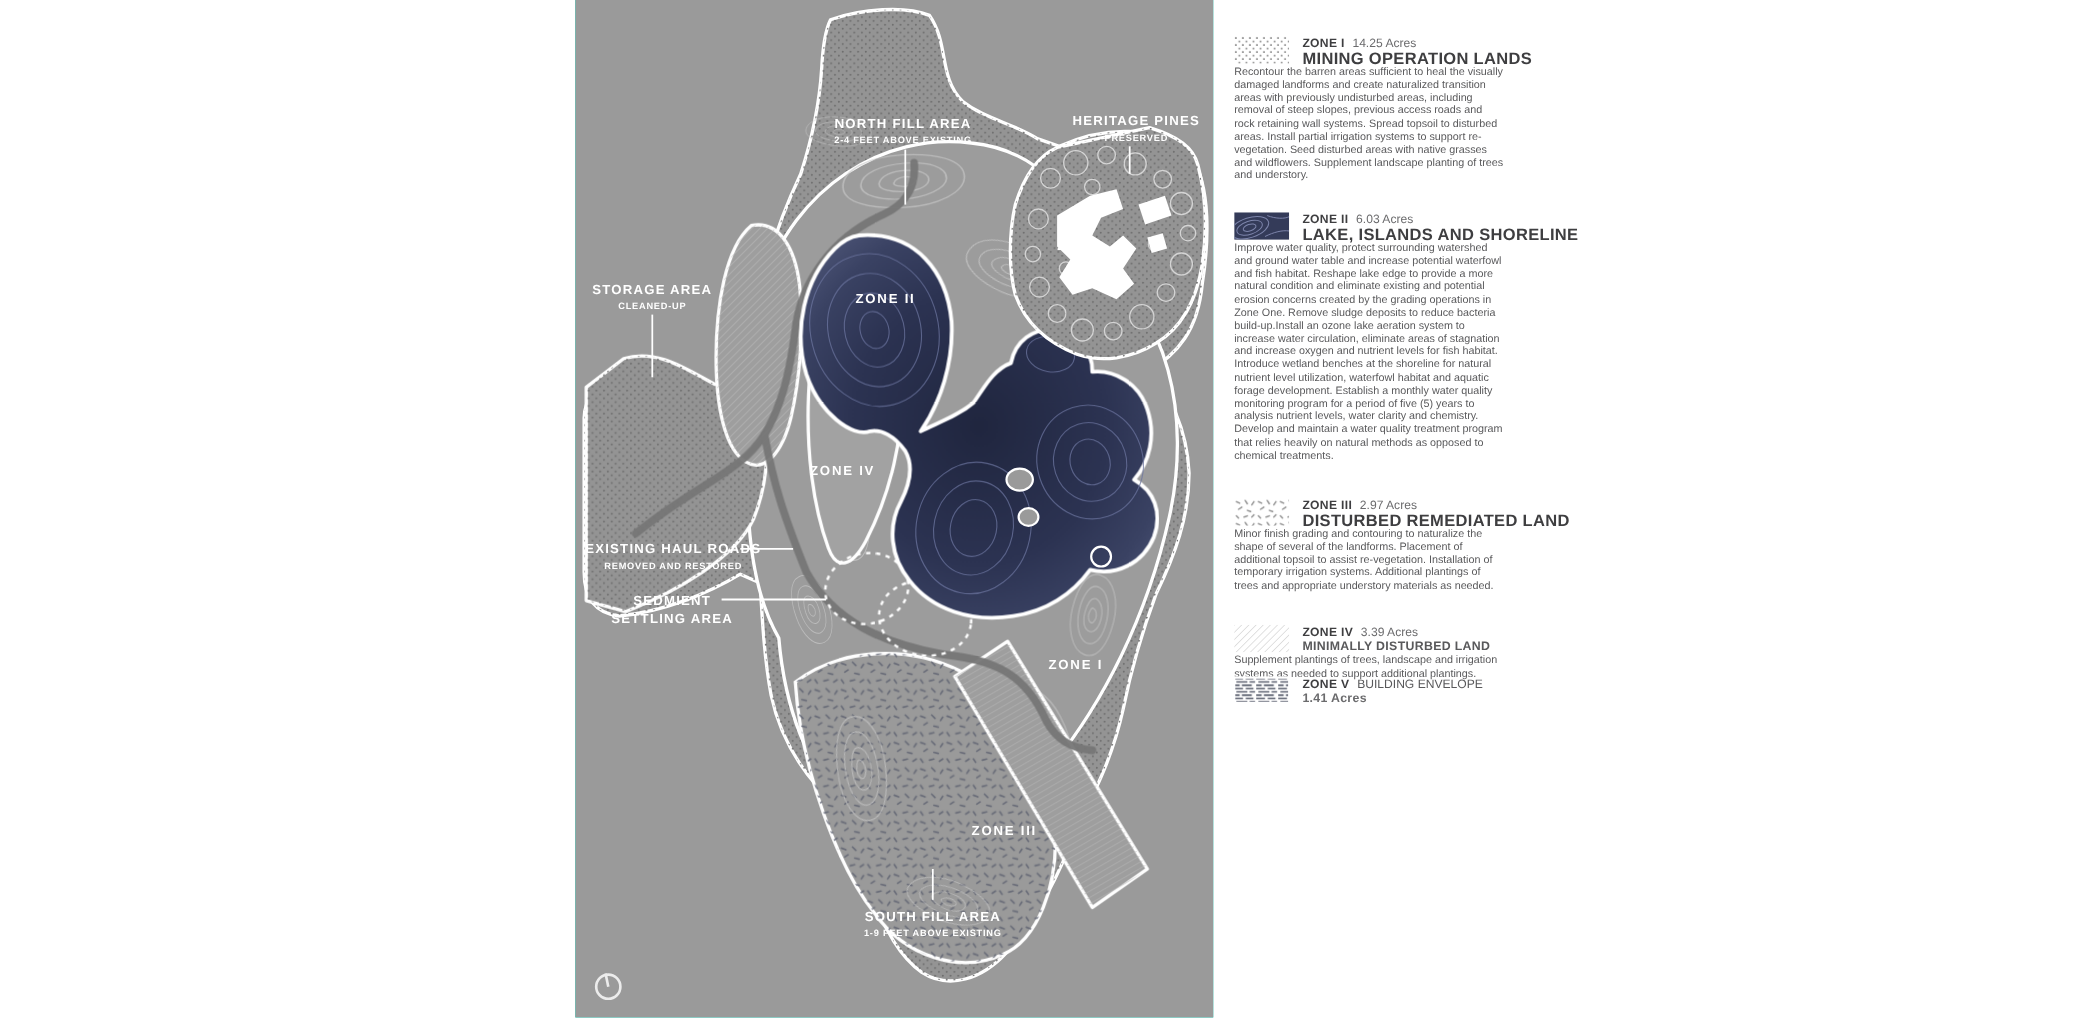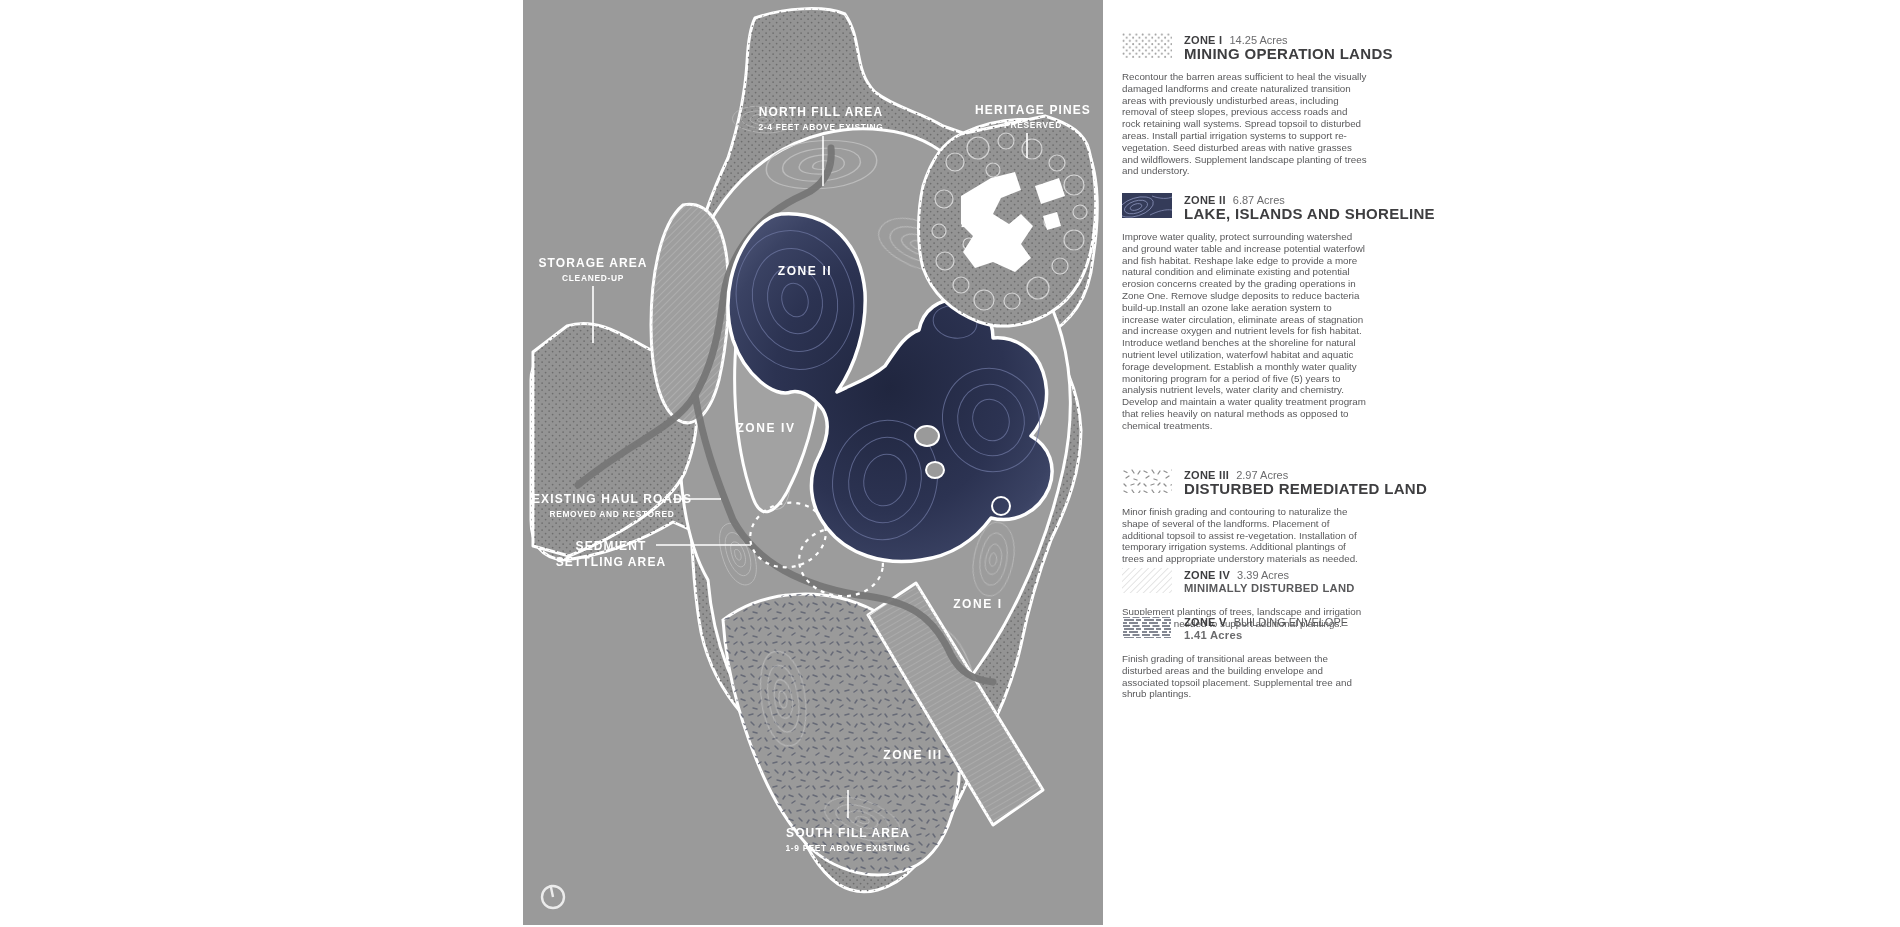--- a/index.html
+++ b/index.html
@@ -14,21 +14,21 @@
   .legend-section{position:absolute;left:0;width:252px;}
   .legend-header{display:flex;align-items:flex-start;}
   .swatch{width:50px;height:25px;flex:0 0 50px;margin-right:12px;background:#ffffff;}
   .swatch svg{display:block;}
   .legend-titles{padding-top:1px;}
   .title-row{font-size:11px;line-height:13px;color:#3e3e40;white-space:nowrap;}
   .zone-name{font-weight:bold;letter-spacing:.3px;}
   .acres{color:#6b6b6d;margin-left:7px;font-weight:normal;}
   .subtitle-bold{font-size:15px;line-height:13px;font-weight:bold;color:#3e3e40;letter-spacing:.3px;white-space:nowrap;}
   .subtitle-reg{font-size:11.2px;line-height:13px;font-weight:bold;color:#59595b;letter-spacing:.3px;white-space:nowrap;}
-  .legend-body{margin-top:11px;font-size:9.8px;line-height:11.8px;color:#59595b;width:246px;}
+  .legend-body{font-size:9.8px;line-height:11.8px;color:#59595b;width:246px;}
 
   
   .maplabel{fill:#ffffff;font-weight:bold;font-size:12px;letter-spacing:1.1px;text-anchor:middle;}
   .maplabel-sub{fill:#ffffff;font-weight:bold;font-size:8.4px;letter-spacing:.7px;text-anchor:middle;}
   .zonelabel{fill:#ffffff;font-weight:bold;font-size:12px;letter-spacing:1.6px;text-anchor:middle;}
 </style>
 </head>
 <body>
 
 <svg width="0" height="0" style="position:absolute" aria-hidden="true">
@@ -308,28 +308,28 @@
           <g fill="none" stroke="#7d85ab" stroke-width=".9">
             <ellipse cx="14" cy="14" rx="18" ry="9" transform="rotate(-18 14 14)"></ellipse>
             <ellipse cx="14" cy="14" rx="12" ry="6" transform="rotate(-18 14 14)"></ellipse>
             <ellipse cx="14" cy="14" rx="6" ry="3" transform="rotate(-18 14 14)"></ellipse>
             <path d="M28,22 C36,18 44,16 50,17"></path>
             <path d="M30,3 C38,6 46,6 50,4"></path>
           </g>
         </svg>
       </div>
       <div class="legend-titles">
-        <div class="title-row"><span class="zone-name">ZONE II</span><span class="acres">6.87 Acres</span></div>
+        <div class="title-row"><span class="zone-name">ZONE II</span><span class="acres">6.03 Acres</span></div>
         <div class="subtitle-bold">LAKE, ISLANDS AND SHORELINE</div>
       </div>
     </div>
     <div class="legend-body">Improve water quality, protect surrounding watershed and ground water table and increase potential waterfowl and fish habitat. Reshape lake edge to provide a more natural condition and eliminate existing and potential erosion concerns created by the grading operations in Zone One. Remove sludge deposits to reduce bacteria build-up.Install an ozone lake aeration system to increase water circulation, eliminate areas of stagnation and increase oxygen and nutrient levels for fish habitat.  Introduce wetland benches at the shoreline for natural nutrient level utilization, waterfowl habitat and aquatic forage development. Establish a monthly water quality monitoring program for a period of five (5) years to analysis nutrient levels, water clarity and chemistry. Develop and maintain a water quality treatment program that relies heavily on natural methods as opposed to chemical treatments.</div>
   </div>
 
-  <div class="legend-section" style="top:468px">
+  <div class="legend-section" style="top:453px">
     <div class="legend-header">
       <div class="swatch">
         <svg width="50" height="25">
             <rect width="50" height="25" fill="#ffffff"></rect>
             <rect width="50" height="25" fill="url(#speckLegend)"></rect>
           </svg>
       </div>
       <div class="legend-titles">
         <div class="title-row"><span class="zone-name">ZONE III</span><span class="acres">2.97 Acres</span></div>
         <div class="subtitle-bold">DISTURBED REMEDIATED LAND</div>
@@ -360,16 +360,15 @@
         <svg width="50" height="25">
             <rect width="50" height="25" fill="#ffffff"></rect>
             <rect x="1" y="2" width="48" height="21" fill="url(#scribble)"></rect>
           </svg>
       </div>
       <div class="legend-titles">
         <div class="title-row"><span class="zone-name">ZONE V</span><span class="acres" style="color:#59595b">BUILDING ENVELOPE</span></div>
         <div class="subtitle-reg" style="color:#6b6b6d">1.41 Acres</div>
       </div>
     </div>
-    <div class="legend-body">Finish grading of transitional areas between the disturbed areas and the building envelope and associated topsoil placement. Supplemental tree and shrub plantings.</div>
   </div>
 
 </div>
 
 </body></html>

